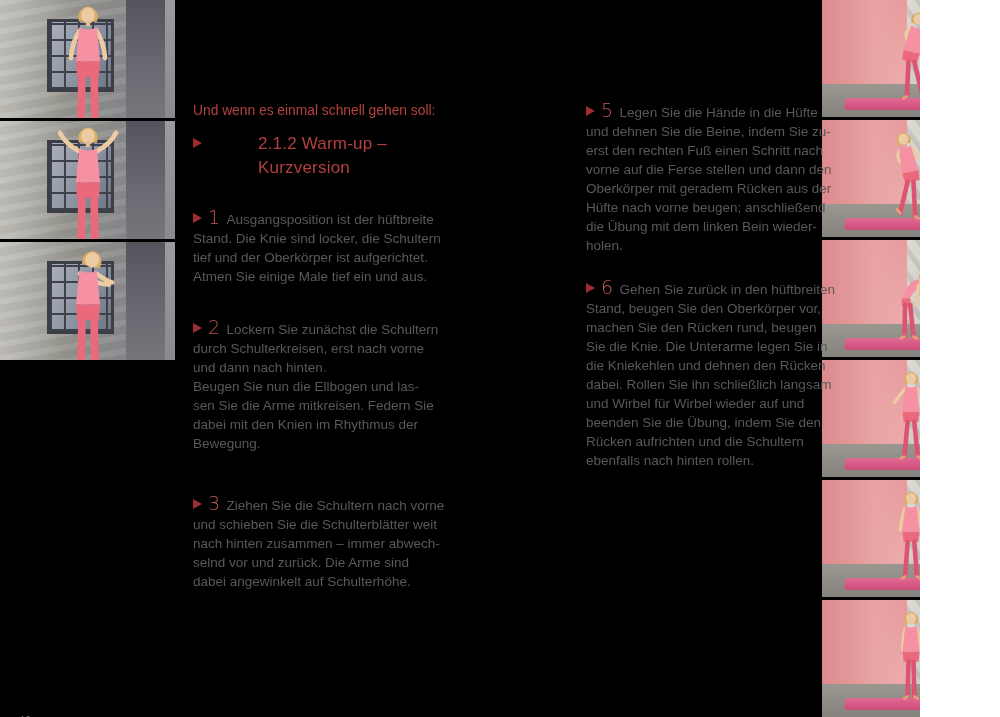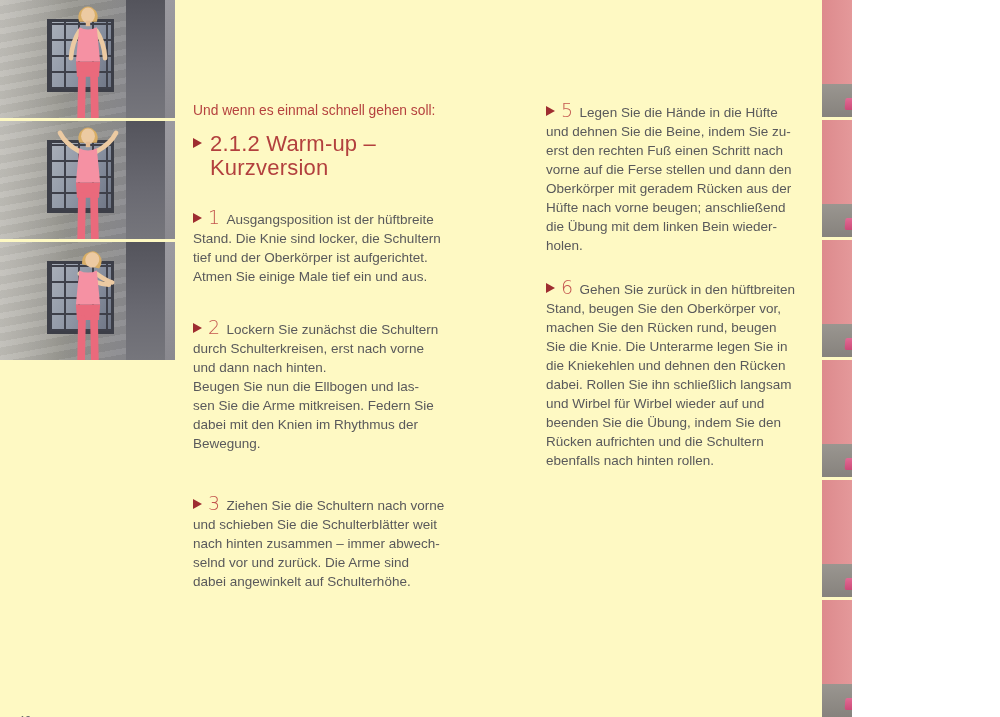--- a/index.html
+++ b/index.html
@@ -1,19 +1,19 @@
 <!DOCTYPE html>
 <html><head>
 <meta charset="utf-8">
 <style>
   * { margin:0; padding:0; box-sizing:border-box; }
   html,body { background:#ffffff; }
   body { font-family:"Liberation Sans", sans-serif; }
   .page {
-    position:relative; width:852px; height:717px; background:#fef9c3; overflow:hidden;
+    position:relative; width:920px; height:717px; background:#000000; overflow:hidden;
   }
 
   
   .strip { position:absolute; top:0; }
   .strip-left  { left:0;   width:175px; }
   .strip-right { left:822px; width:178px; }
   .photo { position:relative; overflow:hidden; }
   .photo-l { width:175px; height:118px; margin-bottom:3px; background:linear-gradient(100deg,#b7b5b1 0%,#97968f 40%,#8b8b8f 70%,#84848a 100%); }
   .photo-r { width:178px; height:117px; margin-bottom:3px; background:#c9c6c1; }
   .strip .photo:last-child { margin-bottom:0; }
@@ -54,34 +54,34 @@
   .fig-r { bottom:12px; height:100px; }
 
   
   .col { position:absolute; top:101px; }
   .col1 { left:193px; width:330px; }
   .col2 { left:546px; width:290px; }
 
   .intro { font-size:13.8px; line-height:19px; color:#b5423f; margin-bottom:12px; }
 
   .heading { display:flex; align-items:flex-start; color:#b2403e; margin-bottom:29px; }
-  .heading .htxt { font-size:22px; line-height:23.5px; letter-spacing:.2px; }
+  .heading .htxt { font-size:17px; line-height:23.5px; letter-spacing:.2px;margin-left:48px; }
   .tri { display:inline-block; width:0; height:0;
     border-left:9px solid #9e2d30; border-top:5.5px solid transparent; border-bottom:5.5px solid transparent; }
   .heading .tri { margin:6px 8px 0 0; }
 
   .step { font-size:13.5px; line-height:19px; color:#59595b; }
   .step .tri { margin-right:6px; vertical-align:1px; }
   .step .num { font-size:19px; font-weight:300; color:#c3564f; margin-right:6px;
     font-family:"DejaVu Sans", "Liberation Sans", sans-serif; letter-spacing:.5px; }
   .step .txt { white-space:pre-line; }
   .mb32 { margin-bottom:32px; }
   .mb25 { margin-bottom:41px; }
   .mb26 { margin-bottom:26px; }
-  .mb23 { margin-bottom:23px; }
+  .mb23 { margin-bottom:23px;margin-left:40px; }
 
   .pagenum { position:absolute; left:18px; top:689px; font-size:12px; color:#6a6a6c;margin-top:25px; }
 
   svg { display:block; }
 </style>
 </head>
 <body>
 
 <div class="page">
 

